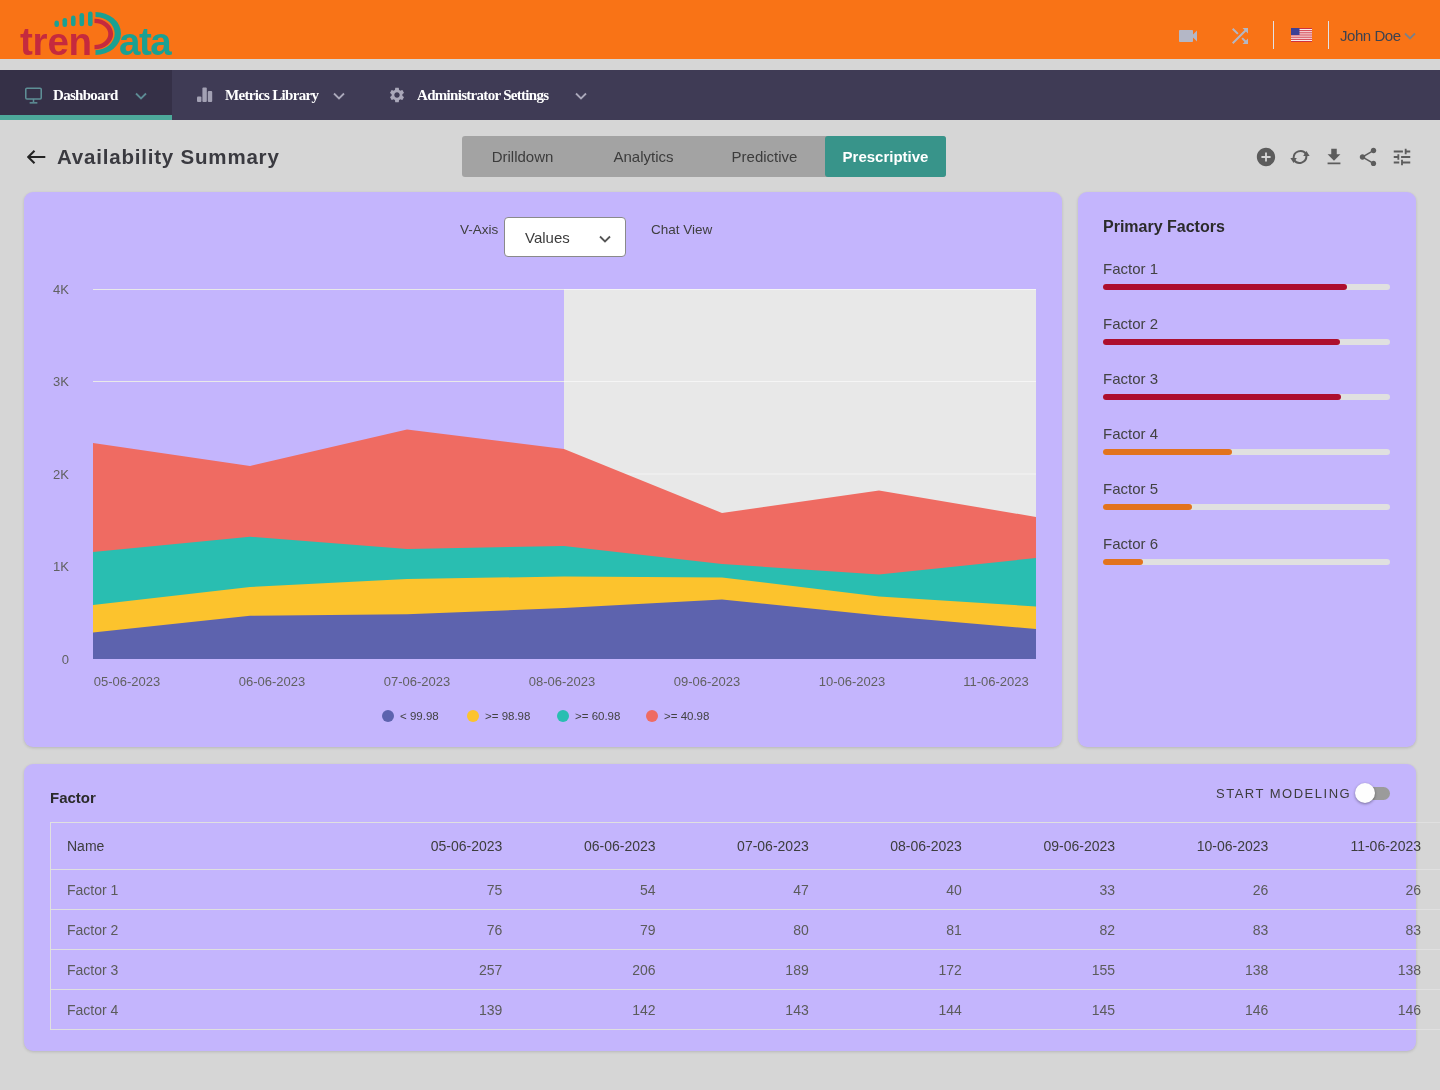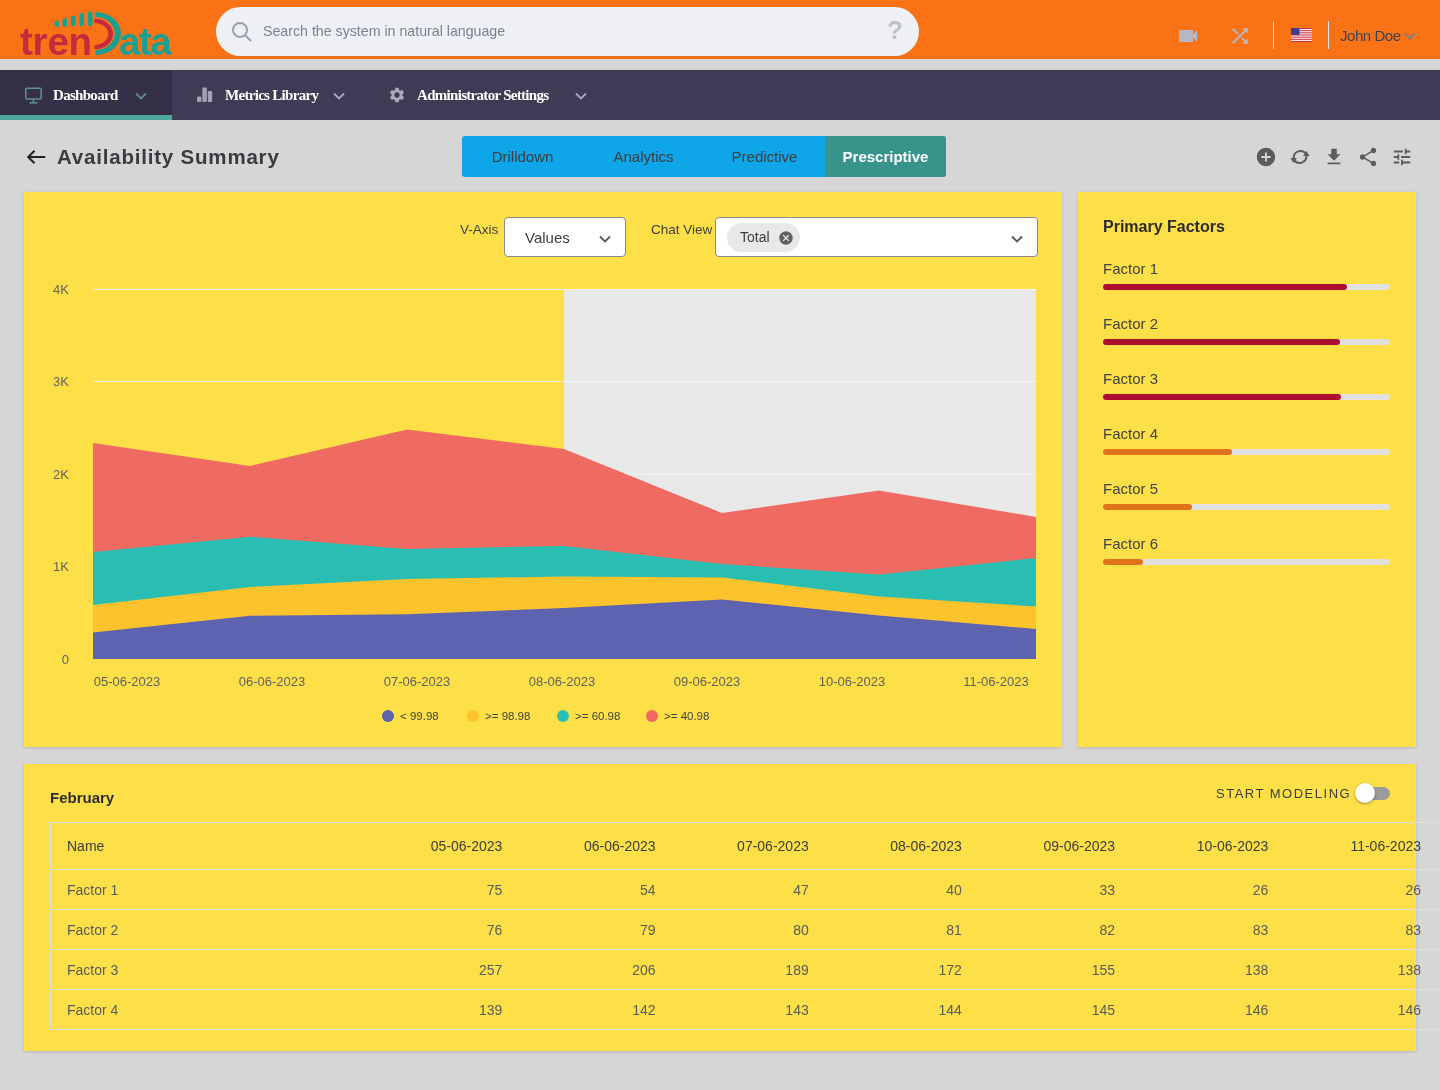--- a/index.html
+++ b/index.html
@@ -12,26 +12,26 @@
 .vdiv { position:absolute; top:21px; width:1px; height:28px; background:#e2e3e7; }
 #johndoe { position:absolute; left:1340px; top:27px; font-size:15px; color:#3d4250; letter-spacing:-0.45px; }
 
 #nav { position:absolute; left:0; top:70px; width:1440px; height:50px; background:#3f3b55; }
 #dash-bg { position:absolute; left:0; top:0; width:172px; height:50px; background:#353047; }
 #dash-underline { position:absolute; left:0; top:45px; width:172px; height:5px; background:#4da99b; }
 #feb { position:absolute; left:1246px; top:0; width:194px; height:50px; background:#6b7b97; color:#fff; }
 .navtext { position:absolute; top:17px; font-size:15px; color:#fff; font-weight:400; letter-spacing:-0.2px; }
 .navbold { font-weight:700; letter-spacing:-0.7px;font-family:Liberation Serif, serif; }
 #title { position:absolute; left:57px; top:145px; font-size:20.5px; font-weight:700; color:#3a3a40; letter-spacing:0.8px; }
-#tabs { position:absolute; left:462px; top:136px; width:484px; height:41px; background:#0ea5e9; border-radius:3px; display:flex; }
+#tabs { position:absolute; left:462px; top:136px; width:484px; height:41px; background:#a3a3a3; border-radius:3px; display:flex; }
 #tabs .tab { width:121px; height:41px; line-height:41px; text-align:center; font-size:15px; color:#3c3c3c; }
 #tabs .tab.active { background:#38948a; color:#fff; font-weight:bold; border-radius:3px; }
 #actionicons { position:absolute; left:1246px; top:141px; }
 
-.card { position:absolute; background:#fde047; border-radius:0; box-shadow:0 1px 3px rgba(0,0,0,0.14); }
+.card { position:absolute; background:#c4b5fd; border-radius:9px; box-shadow:0 1px 3px rgba(0,0,0,0.14); }
 #chartcard { left:24px; top:192px; width:1038px; height:555px; }
 #factorcard { left:1078px; top:192px; width:338px; height:555px; }
 #summarycard { left:24px; top:764px; width:1392px; height:287px; }
 
 .ctl-label { position:absolute; font-size:13.5px; color:#3f3f3f; }
 .selbox { position:absolute; height:40px; border:1px solid #8a8a8a; border-radius:4px; background:#fff; }
 
 .ylab { position:absolute; width:40px; text-align:right; font-size:13px; color:#616161; }
 .xlab { position:absolute; width:90px; text-align:center; font-size:13px; color:#616161; }
 .legitem { position:absolute; font-size:11.5px; color:#424242; }
@@ -59,28 +59,20 @@
       <rect x="62.5" y="18" width="4.6" height="9" rx="2.3"></rect>
       <rect x="71" y="15.6" width="4.6" height="10.6" rx="2.3"></rect>
       <rect x="79.5" y="13" width="4.6" height="13.2" rx="2.3"></rect>
       <rect x="88" y="11.5" width="4.6" height="14.7" rx="2.3"></rect>
     </g>
     <text x="20" y="55" font-size="38.5" font-weight="bold" fill="#c52a3e" letter-spacing="-0.2">tren</text>
     <path d="M 94.5 18.7 A 18.6 15.3 0 0 1 94.5 49.3 L 94.5 45 A 13.8 11 0 0 0 94.5 23 Z" fill="#c52a3e"></path>
     <path d="M 95.5 12 A 25.5 21.5 0 0 1 95.5 55 L 95.5 50 A 19.2 16.5 0 0 0 95.5 17 Z" fill="#1aa092"></path>
     <text x="119" y="55" font-size="38.5" font-weight="bold" fill="#1aa092" letter-spacing="-1.5">ata</text>
   </svg>
-  <div id="searchbar">
-    <svg width="24" height="24" style="position:absolute;left:14px;top:13px" viewBox="0 0 24 24" fill="none" stroke="#9aa0ab" stroke-width="2">
-        <circle cx="10" cy="10" r="7"></circle>
-        <line x1="15.5" y1="15.5" x2="21" y2="21"></line>
-      </svg>
-    <span class="ph">Search the system in natural language</span>
-    <span class="qm">?</span>
-  </div>
 
   <svg width="24" height="24" viewBox="0 0 24 24" style="position:absolute;left:1176px;top:24px" fill="#b4b7c6">
       <path d="M17 10.5V7c0-.55-.45-1-1-1H4c-.55 0-1 .45-1 1v10c0 .55.45 1 1 1h12c.55 0 1-.45 1-1v-3.5l4 4v-11l-4 4z"></path>
     </svg>
 
   <svg width="24" height="24" viewBox="0 0 24 24" style="position:absolute;left:1228px;top:24px" fill="#b4b7c6">
       <path d="M10.59 9.17L5.41 4 4 5.41l5.17 5.17 1.42-1.41zM14.5 4l2.04 2.04L4 18.59 5.41 20 17.96 7.46 20 9.5V4h-5.5zm.33 9.41l-1.41 1.41 3.13 3.13L14.5 20H20v-5.5l-2.04 2.04-3.13-3.13z"></path>
     </svg>
   <div class="vdiv" style="left:1273px"></div>
 
@@ -173,31 +165,20 @@
 
 <div class="card" id="chartcard">
   <span class="ctl-label" style="left:436px;top:30px">V-Axis</span>
   <div class="selbox" style="left:480px;top:25px;width:122px;">
     <span style="position:absolute;left:20px;top:11px;font-size:15px;color:#3c3c3c">Values</span>
     <svg width="12" height="8" viewBox="0 0 12 8" style="position:absolute;right:14px;top:17px" fill="none" stroke="#555" stroke-width="1.8">
         <path d="M1 1.5 L6 6.5 L11 1.5"></path>
       </svg>
   </div>
   <span class="ctl-label" style="left:627px;top:30px">Chat View</span>
-  <div class="selbox" style="left:691px;top:25px;width:323px;">
-    <div style="position:absolute;left:11px;top:5px;width:73px;height:29px;background:#e8e8e8;border-radius:15px;">
-      <span style="position:absolute;left:13px;top:6px;font-size:14px;color:#3c3c3c">Total</span>
-      <svg width="16" height="16" viewBox="0 0 24 24" style="position:absolute;right:6px;top:6.5px" fill="#616161">
-          <path d="M12 2C6.47 2 2 6.47 2 12s4.47 10 10 10 10-4.47 10-10S17.53 2 12 2zm5 13.59L15.59 17 12 13.41 8.41 17 7 15.59 10.59 12 7 8.41 8.41 7 12 10.59 15.59 7 17 8.41 13.41 12 17 15.59z"></path>
-        </svg>
-    </div>
-    <svg width="12" height="8" viewBox="0 0 12 8" style="position:absolute;right:14px;top:17px" fill="none" stroke="#555" stroke-width="1.8">
-        <path d="M1 1.5 L6 6.5 L11 1.5"></path>
-      </svg>
-  </div>
 
   <div class="ylab" style="left:5px;top:90px">4K</div>
   <div class="ylab" style="left:5px;top:182px">3K</div>
   <div class="ylab" style="left:5px;top:275px">2K</div>
   <div class="ylab" style="left:5px;top:367px">1K</div>
   <div class="ylab" style="left:5px;top:460px">0</div>
 
   <svg width="943" height="370" viewBox="0 0 943 370" style="position:absolute;left:69px;top:97px">
     <line x1="0" y1="0.5" x2="943" y2="0.5" stroke="#e9e9e9"></line>
     <line x1="0" y1="92.5" x2="943" y2="92.5" stroke="#e9e9e9"></line>
@@ -252,21 +233,21 @@
   <div class="fbar" style="top:312px">
       <div class="fill" style="width:31%;background:#e2731d"></div>
     </div>
   <div class="flabel" style="top:343px">Factor 6</div>
   <div class="fbar" style="top:367px">
       <div class="fill" style="width:14%;background:#e2731d"></div>
     </div>
 </div>
 
 <div class="card" id="summarycard">
-  <div style="position:absolute;left:26px;top:25px;font-size:15px;font-weight:bold;color:#2b2b2b">February</div>
+  <div style="position:absolute;left:26px;top:25px;font-size:15px;font-weight:bold;color:#2b2b2b">Factor</div>
   <div style="position:absolute;left:1192px;top:22px;font-size:13px;letter-spacing:1.5px;color:#3c3c3c">START MODELING</div>
   <div style="position:absolute;left:1332px;top:23px;width:34px;height:13px;background:#9b9b9b;border-radius:7px"></div>
   <div style="position:absolute;left:1331px;top:19px;width:20px;height:20px;background:#fefefe;border-radius:10px;box-shadow:0 1px 3px rgba(0,0,0,0.4)"></div>
   <table id="sumtable">
     <thead>
         <tr>
           <th class="name">Name</th>
           <th class="num">05-06-2023</th>
           <th class="num">06-06-2023</th>
           <th class="num">07-06-2023</th>

